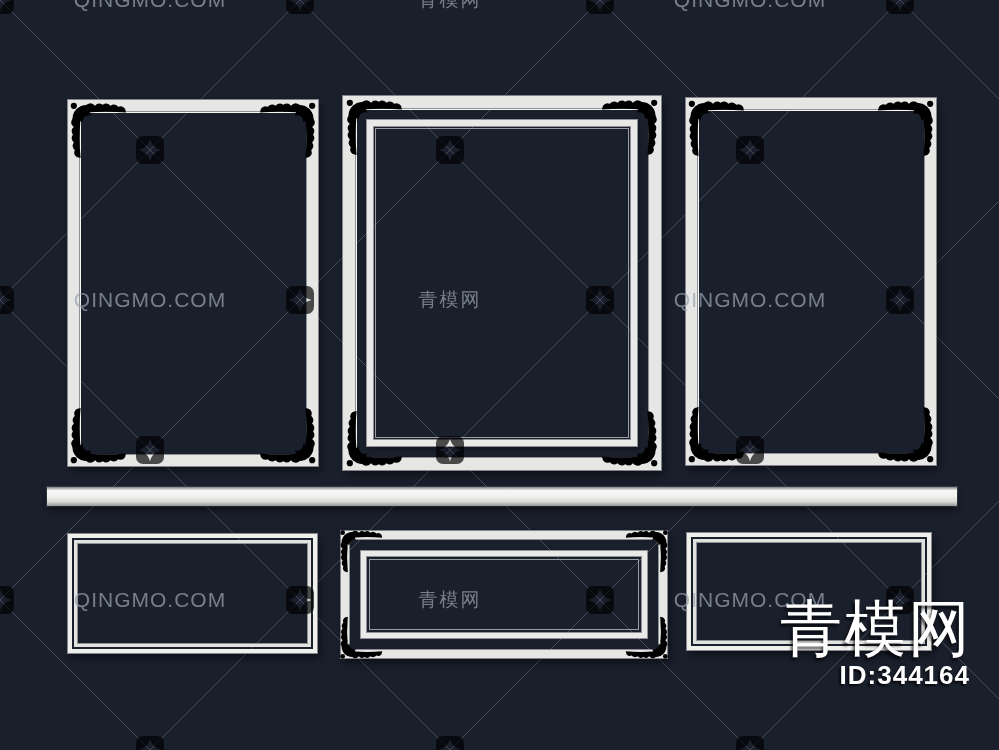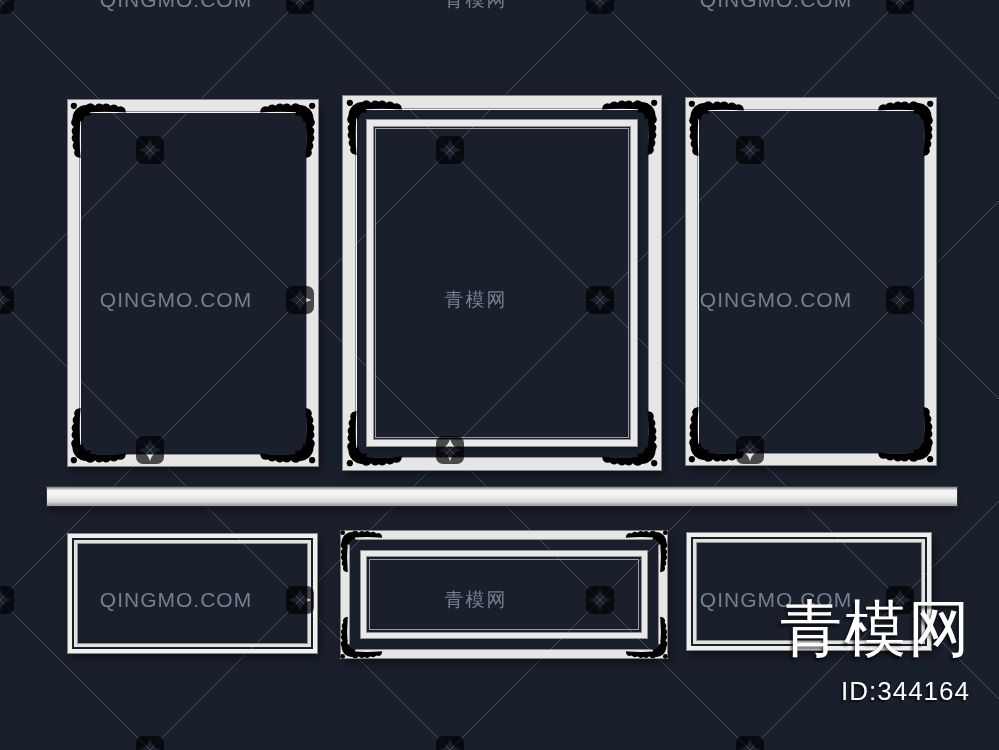--- a/index.html
+++ b/index.html
@@ -10,21 +10,21 @@
     background:#1a1f2c;
     font-family:"Liberation Sans","DejaVu Sans",sans-serif;
   }
   
   .diag{position:absolute;inset:0;width:999px;height:750px;z-index:3;pointer-events:none;}
   .diag line{stroke:rgba(170,180,195,0.30);stroke-width:1;}
   
   .wm-layer{position:absolute;inset:0;z-index:40;pointer-events:none;}
   .wm-text{
     position:absolute;transform:translate(-50%,-50%);
-    color:rgba(154,162,176,0.72);white-space:nowrap;margin-left:26px;
+    color:rgba(154,162,176,0.72);white-space:nowrap;
   }
   .wm-text.latin{font-size:21px;letter-spacing:1px;}
   .wm-text.cjk{font-size:19px;letter-spacing:2px;}
   .wm-logo{position:absolute;width:30px;height:30px;transform:translate(-50%,-50%);opacity:0.68;}
   
   .frame{position:absolute;box-sizing:border-box;z-index:10;}
   .frame-ornate{
     border:11px solid #e6e7e4;
     box-shadow:
       inset 0 0 0 1px #8f9196,
@@ -85,22 +85,22 @@
     box-shadow:0 4px 7px rgba(0,0,0,0.5),0 0 0 1px rgba(110,112,118,0.4);
   }
   
   .brand{position:absolute;right:27px;top:598px;z-index:60;text-align:right;}
   .brand-logo-text{
     font-size:62px;line-height:1;color:#ffffff;letter-spacing:2px;
     font-weight:400;
     text-shadow:-2px 3px 3px rgba(0,0,0,0.65);
   }
   .brand-id{
-    margin-top:16px;margin-right:2px;
-    font-size:26px;font-weight:normal;letter-spacing:1px;color:#ffffff;
+    margin-right:2px;
+    font-size:26px;font-weight:bold;letter-spacing:1px;color:#ffffff;
     text-shadow:-2px 2px 2px rgba(0,0,0,0.7);
   }
 </style>
 </head>
 <body>
 
 <div class="stage">
 
   <svg width="0" height="0" style="position:absolute">
     <defs>

